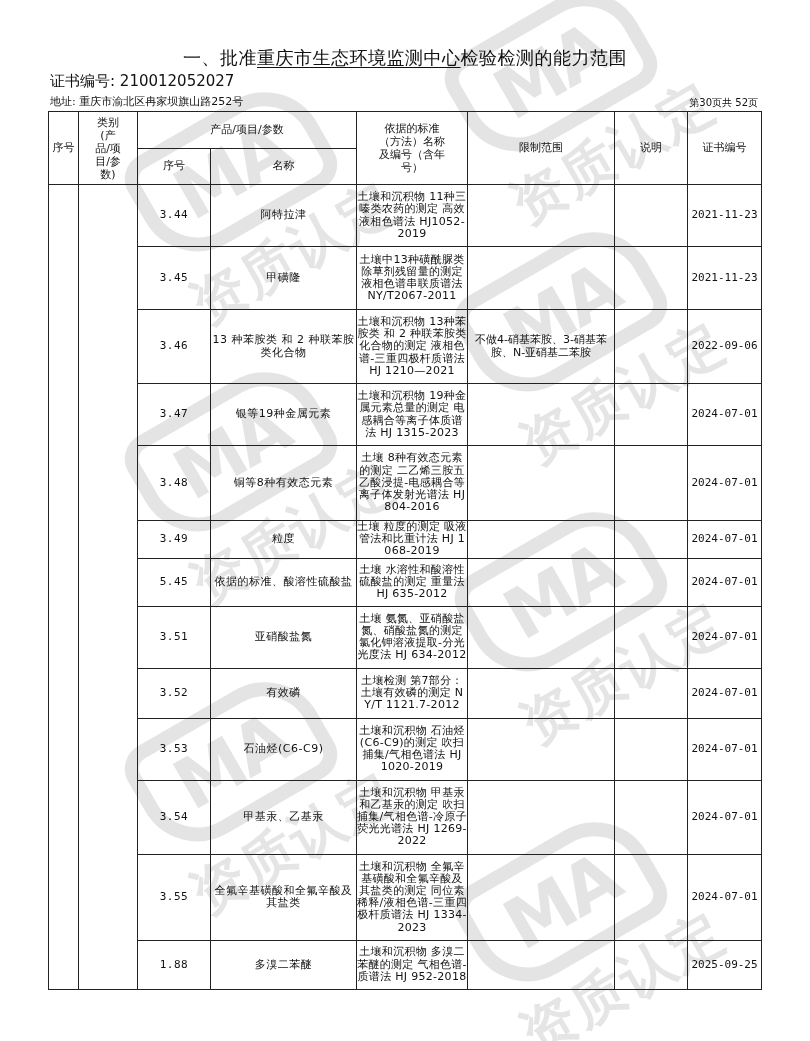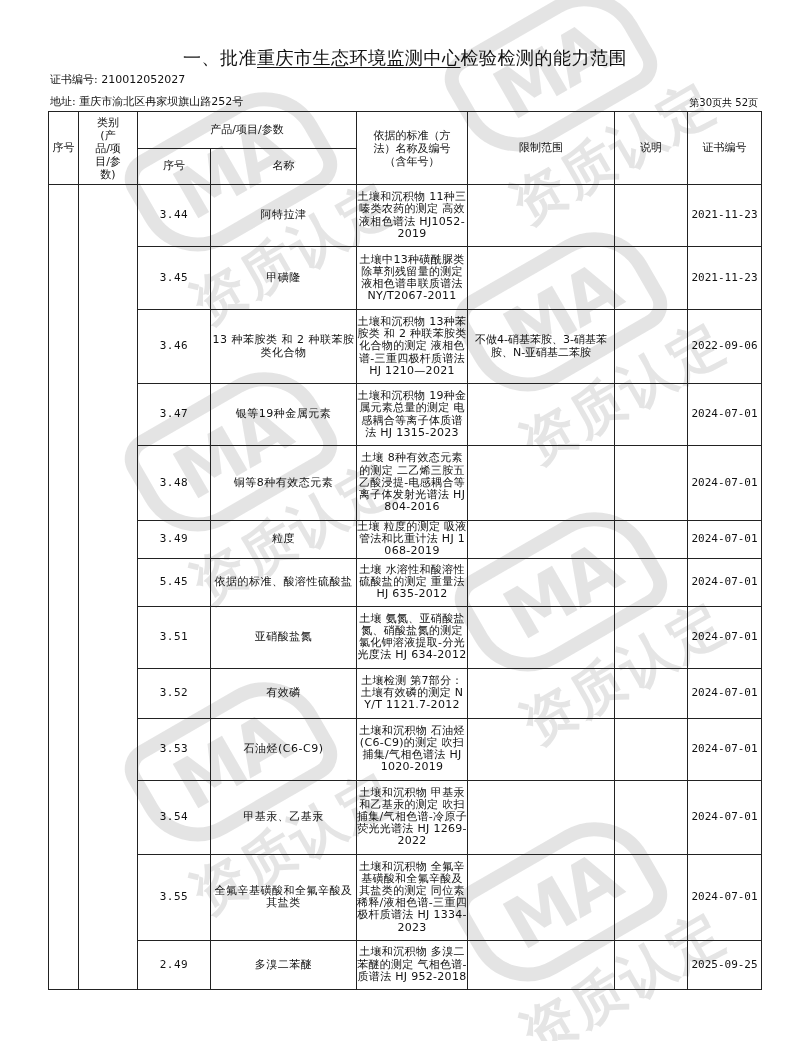--- a/index.html
+++ b/index.html
@@ -8,21 +8,21 @@
   .wm-layer { position: absolute; left: 0; top: 0; width: 810px; height: 1041px; pointer-events: none; z-index: 0; }
   .wm { position: absolute; color: #d6d6d6; opacity: 0.55; transform: rotate(-30deg); transform-origin: center; }
   .wm .logo { width: 170px; height: 92px; border: 14px solid #cfcfcf; border-radius: 26px 60px 26px 60px;
               display: flex; align-items: center; justify-content: center;
               font-family: "DejaVu Sans", sans-serif; font-weight: bold; font-size: 70px; color: #cfcfcf; letter-spacing: -4px; }
   .wm .txt { font-family: "DejaVu Sans", sans-serif; font-weight: bold; font-size: 54px; color: #d0d0d0; margin-top: 6px; letter-spacing: 2px; }
 
   .content { position: relative; z-index: 1; }
   .title { position: absolute; top: 46px; left: 0; width: 810px; text-align: center; font-size: 18px; letter-spacing: 0.5px; }
   .title u { text-decoration: underline; text-underline-offset: 3px; }
-  .cert { position: absolute; top: 72px; left: 50px; font-size: 11px; }
+  .cert { position: absolute; top: 72px; left: 50px; font-size: 15px; }
   .addr { position: absolute; top: 94px; left: 50px; font-size: 11px; }
   .page { position: absolute; top: 96px; right: 52px; font-size: 10px; }
 
   table.scope { position: absolute; left: 48px; top: 111px; border-collapse: collapse; table-layout: fixed; width: 713px; }
   table.scope td, table.scope th { border: 1px solid #222; padding: 0; text-align: center; vertical-align: middle;
                                    font-weight: normal; font-size: 11px; line-height: 12.2px; overflow: hidden; }
   th.h { font-size: 12px; line-height: 13px; }
   td.seq { font-family: "DejaVu Sans Mono", "Liberation Mono", monospace; font-size: 10.5px; letter-spacing: 0.5px; }
   td.name { padding: 0 2px; letter-spacing: 0.5px; }
   td.std { font-size: 10.5px; line-height: 12.2px; padding: 0 1px; letter-spacing: 0.3px; word-break: break-all; margin-top: 48px; }
@@ -86,21 +86,21 @@
       <col style="width:111px">
         <col style="width:147px">
         <col style="width:73px">
         <col style="width:74px">
     </colgroup>
     <thead>
       <tr style="height:37px">
         <th class="h" rowspan="2">序号</th>
         <th class="h" rowspan="2" style="padding:0 15px;line-height:13px">类别(产品/项目/参数)</th>
         <th class="h" colspan="2">产品/项目/参数</th>
-        <th class="h" rowspan="2" style="line-height:13px;padding:0 12px">依据的标准（方法）名称及编号（含年号）</th>
+        <th class="h" rowspan="2" style="line-height:13px;padding:0 18px">依据的标准（方法）名称及编号（含年号）</th>
         <th class="h" rowspan="2">限制范围</th>
         <th class="h" rowspan="2">说明</th>
         <th class="h" rowspan="2">证书编号</th>
       </tr>
       <tr style="height:36px">
         <th class="h">序号</th>
         <th class="h">名称</th>
       </tr>
     </thead>
     <tbody>
@@ -196,21 +196,21 @@
       </tr>
       <tr style="height:86px">
         <td class="seq">3.55</td>
         <td class="name">全氟辛基磺酸和全氟辛酸及其盐类</td>
         <td class="std">土壤和沉积物 全氟辛基磺酸和全氟辛酸及其盐类的测定 同位素稀释/液相色谱-三重四极杆质谱法 HJ 1334-2023</td>
         <td class="limit"></td>
         <td></td>
         <td class="date">2024-07-01</td>
       </tr>
       <tr style="height:49px">
-        <td class="seq">2.49</td>
+        <td class="seq">1.88</td>
         <td class="name">多溴二苯醚</td>
         <td class="std">土壤和沉积物 多溴二苯醚的测定 气相色谱-质谱法 HJ 952-2018</td>
         <td class="limit"></td>
         <td></td>
         <td class="date">2025-09-25</td>
       </tr>
     </tbody>
   </table>
 </div>
 

